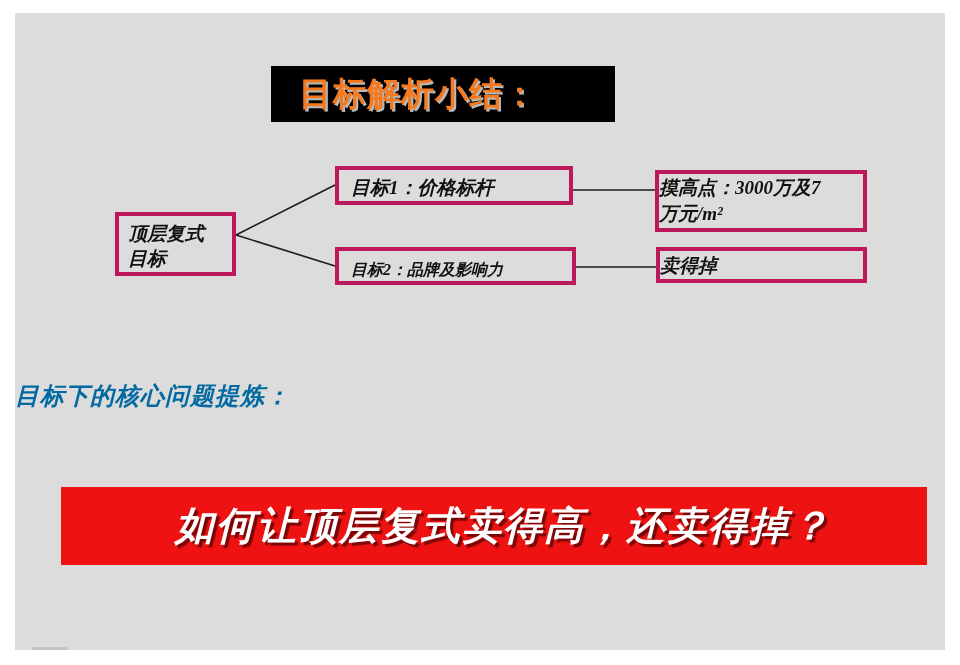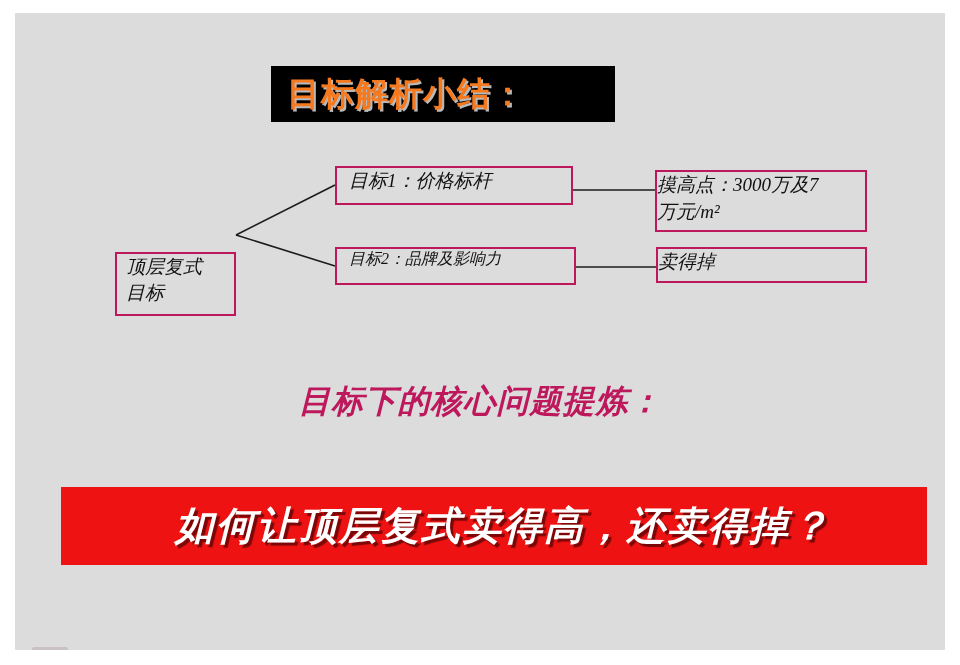--- a/index.html
+++ b/index.html
@@ -18,64 +18,63 @@
     background: var(--slide-bg, #dcdcdc);
   }
   .title-bar {
     position: absolute;
     left: 256px; top: 53px;
     width: 344px; height: 56px;
     background: var(--title-bg, #000000);
     display: flex;
     align-items: center;
     box-sizing: border-box;
-    padding-left: 16px;
+    padding-left: 28px;
   }
   .title-text {
     font-family: "Liberation Sans", "DejaVu Sans", sans-serif;
     font-weight: bold;
     font-size: 33px;
     letter-spacing: 1px;
     color: var(--title-text, #f5791e);
     text-shadow: 2px 2px 0 #b9b9b9;
     white-space: nowrap;
   }
   .dbox {
     position: absolute;
     box-sizing: border-box;
-    border: 2px solid #be185d;
+    border: 4px solid #be185d;
     display: flex;
-    align-items: flex-start;
-    font-weight: normal;
+    align-items: flex-end;
+    font-weight: bold;
     font-style: italic;
     white-space: pre-line;
     color: #111111;
     background: transparent;
   }
-  .root-box     { left: 100px; top: 199px; width: 121px; height: 64px; padding-left: 9px;  font-size: 19px; line-height: 1.35; margin-top: 40px; }
+  .root-box     { left: 100px; top: 199px; width: 121px; height: 64px; padding-left: 9px;  font-size: 19px; line-height: 1.35; }
   .goal1-box    { left: 320px; top: 153px; width: 238px; height: 39px; padding-left: 12px; font-size: 19px; }
   .goal2-box    { left: 320px; top: 234px; width: 241px; height: 38px; padding-left: 12px; font-size: 16px; }
   .outcome1-box { left: 640px; top: 157px; width: 212px; height: 62px; font-size: 19px; line-height: 1.4; }
   .outcome2-box { left: 641px; top: 234px; width: 211px; height: 36px; font-size: 19px; }
   .connectors {
     position: absolute;
     left: 0; top: 0;
     width: 930px; height: 637px;
     pointer-events: none;
   }
   .subheading {
     position: absolute;
     left: 0; top: 367px;
     width: 930px;
-    text-align: center;
-    font-size: 32px;
+    font-size: 24px;
     font-weight: bold;
     font-style: italic;
     letter-spacing: 1px;
-    color: #be185d;
+    color: #0369a1;
     white-space: nowrap;
   }
   .banner {
     position: absolute;
     left: 46px; top: 474px;
     width: 866px; height: 78px;
     background: var(--banner-bg, #ee1212);
     display: flex;
     align-items: center;
     justify-content: center;

